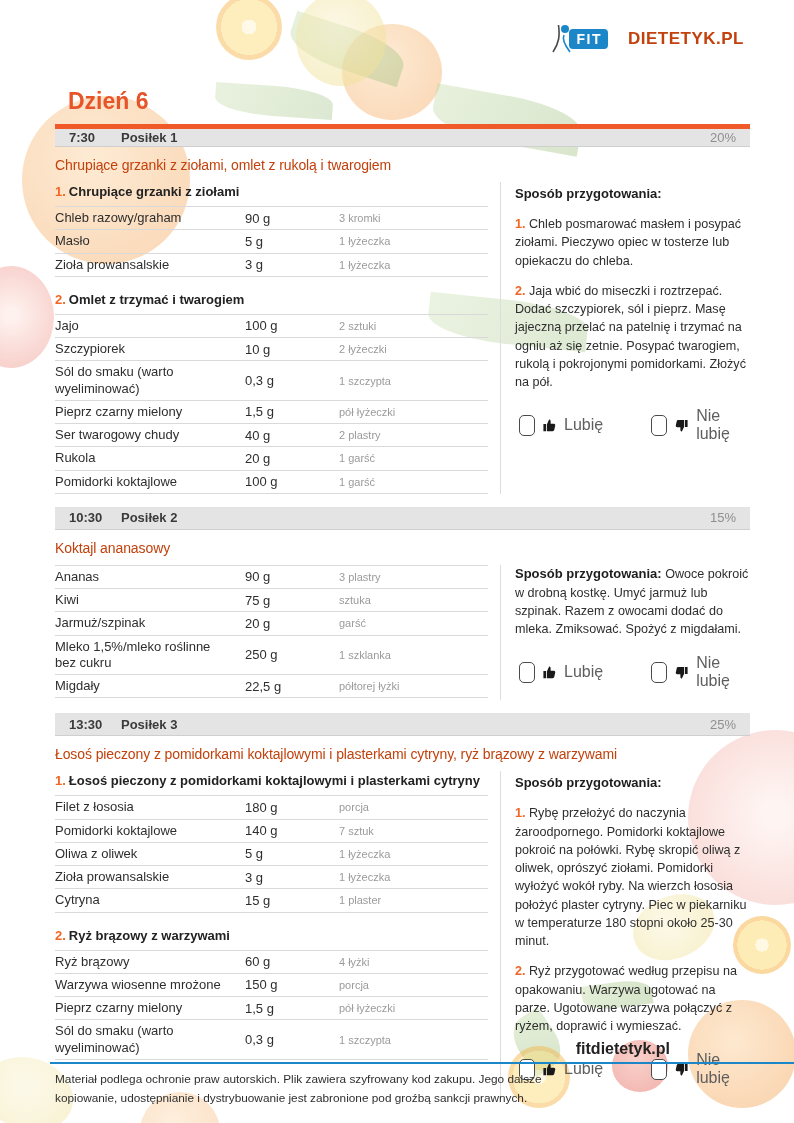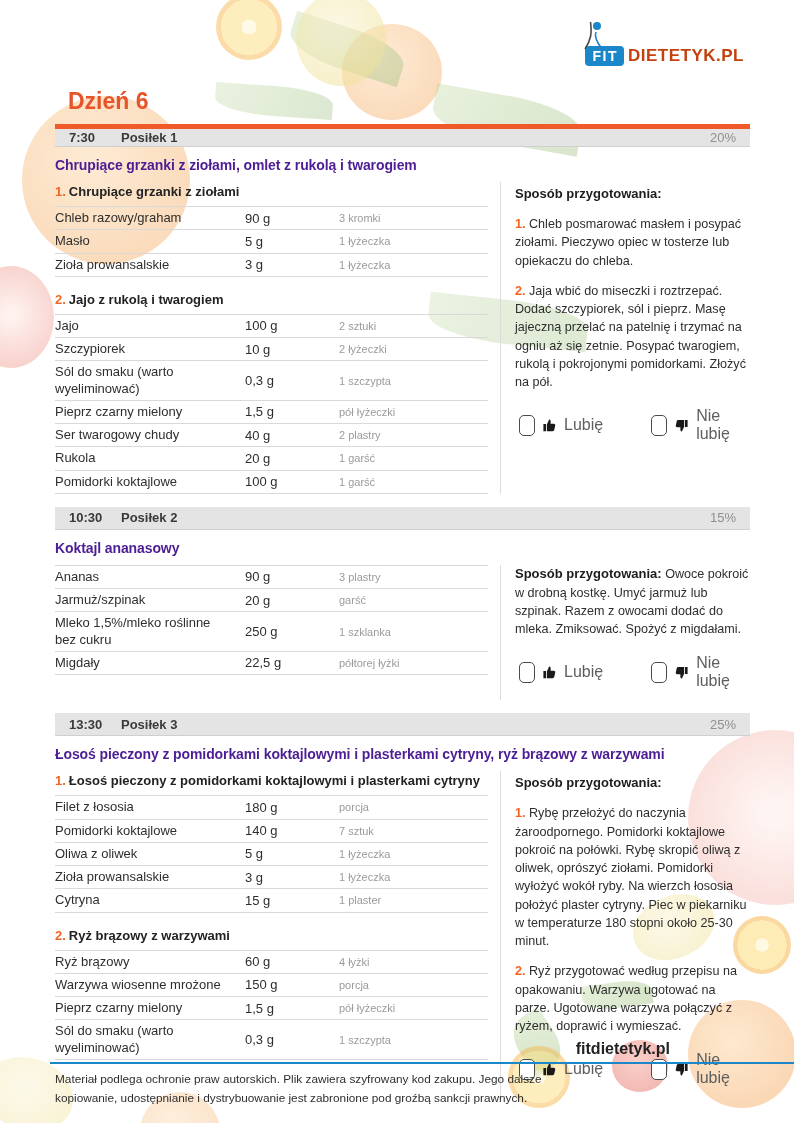--- a/index.html
+++ b/index.html
@@ -11,36 +11,36 @@
   .round { border-radius:50%; }
   .orange-g { background:radial-gradient(circle at 42% 38%, #fbca8e 0%, #f4a351 68%, #ef9340 100%); }
   .pink-g { background:radial-gradient(circle at 50% 48%, #fde6e1 8%, #f5bab2 58%, #f1a89e 82%); }
   .lemon-g { background:radial-gradient(circle at 45% 40%, #f7eec4 10%, #f0e29a 70%); }
   .slice-g { background:radial-gradient(circle at 50% 50%, #fff3c9 0 16%, #fcd96e 16% 60%, #f6b13f 60% 74%, rgba(0,0,0,0) 75%); }
   .tomato-g { background:radial-gradient(circle at 45% 40%, #f08a7d 5%, #e45b4d 70%); }
   .leaf { background:linear-gradient(115deg,#bcd69c,#90b76e); border-radius:0 50%; }
 
   
   .content { position:absolute; left:55px; right:44px; top:0; z-index:2; }
-  .logo { position:absolute; top:46px; right:50px; z-index:3; display:flex; align-items:flex-start; }
+  .logo { position:absolute; top:29px; right:50px; z-index:3; display:flex; align-items:flex-end;gap:16px; }
   .logo .fit-box { background:#1b87c9; color:#fff; font-weight:bold; font-size:14px; letter-spacing:1.5px; padding:2px 6px 2px 7px; border-radius:4px; }
   .logo .rest { color:#c2410c; font-weight:bold; font-size:17px; letter-spacing:.5px; margin-left:4px; }
   .logo .person { position:relative; width:0; height:0; }
   .logo .person svg { position:absolute; left:-4px; top:-26px; }
 
   .day-title { margin:88px 0 9px 13px; font-size:23px; font-weight:bold; color:#e8542a; }
 
   .meal { margin-bottom:13px; }
   .meal-bar { display:flex; align-items:center; background:#e4e4e4; border-bottom:1px solid #cfcfcf; height:23px; padding:0 14px; font-size:13px; color:#3a3a3a; }
   .meal-bar.first { border-top:5px solid #f05a28; }
   .meal-bar .time { font-weight:bold; width:52px; }
   .meal-bar .mname { font-weight:bold; }
   .meal-bar .pct { margin-left:auto; color:#8f8f8f; font-weight:normal; }
 
-  .meal-title { font-size:14px; font-weight:bold; color:#4c1d95; margin:10px 0 9px 0; letter-spacing:-.1px; }
+  .meal-title { font-size:14px; font-weight:normal; color:#c2410c; margin:10px 0 9px 0; letter-spacing:-.1px; }
 
   .meal-body { display:flex; align-items:stretch; }
   .col-left { width:445px; flex:none; }
   .col-right { flex:1; border-left:1px solid #ddd; padding-left:14px; margin-left:0; }
 
   .section + .section { margin-top:15px; }
   .section-heading { font-size:13px; font-weight:bold; color:#222; margin:2px 0 7px 0; }
   .sec-num { color:#f26522; margin-right:3px; }
 
   .rows { border-top:1px solid #d9d9d9; width:433px; }
@@ -135,21 +135,21 @@
               </div>
               <div class="row">
                 <span class="ing-name">Zioła prowansalskie</span>
                 <span class="ing-qty">3 g</span>
                 <span class="ing-measure">1 łyżeczka</span>
               </div>
             </div>
           </div>
           <div class="section">
             <div class="section-heading">
-              <span class="sec-num">2.</span><span>Jajo z rukolą i twarogiem</span>
+              <span class="sec-num">2.</span><span>Omlet z trzymać i twarogiem</span>
             </div>
             <div class="rows">
               <div class="row">
                 <span class="ing-name">Jajo</span>
                 <span class="ing-qty">100 g</span>
                 <span class="ing-measure">2 sztuki</span>
               </div>
               <div class="row">
                 <span class="ing-name">Szczypiorek</span>
                 <span class="ing-qty">10 g</span>
@@ -221,20 +221,25 @@
       <div class="meal-body">
         <div class="col-left">
           <div class="section">
             <div class="rows">
               <div class="row">
                 <span class="ing-name">Ananas</span>
                 <span class="ing-qty">90 g</span>
                 <span class="ing-measure">3 plastry</span>
               </div>
               <div class="row">
+                <span class="ing-name">Kiwi</span>
+                <span class="ing-qty">75 g</span>
+                <span class="ing-measure">sztuka</span>
+              </div>
+              <div class="row">
                 <span class="ing-name">Jarmuż/szpinak</span>
                 <span class="ing-qty">20 g</span>
                 <span class="ing-measure">garść</span>
               </div>
               <div class="row">
                 <span class="ing-name">Mleko 1,5%/mleko roślinne bez cukru</span>
                 <span class="ing-qty">250 g</span>
                 <span class="ing-measure">1 szklanka</span>
               </div>
               <div class="row">

